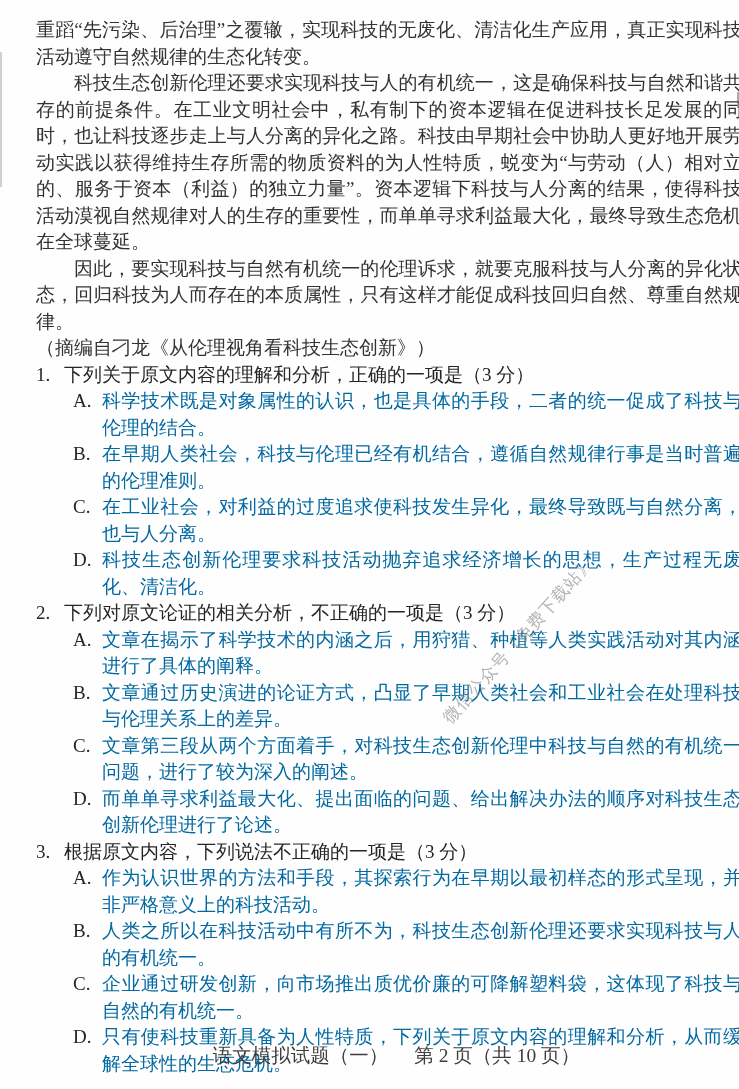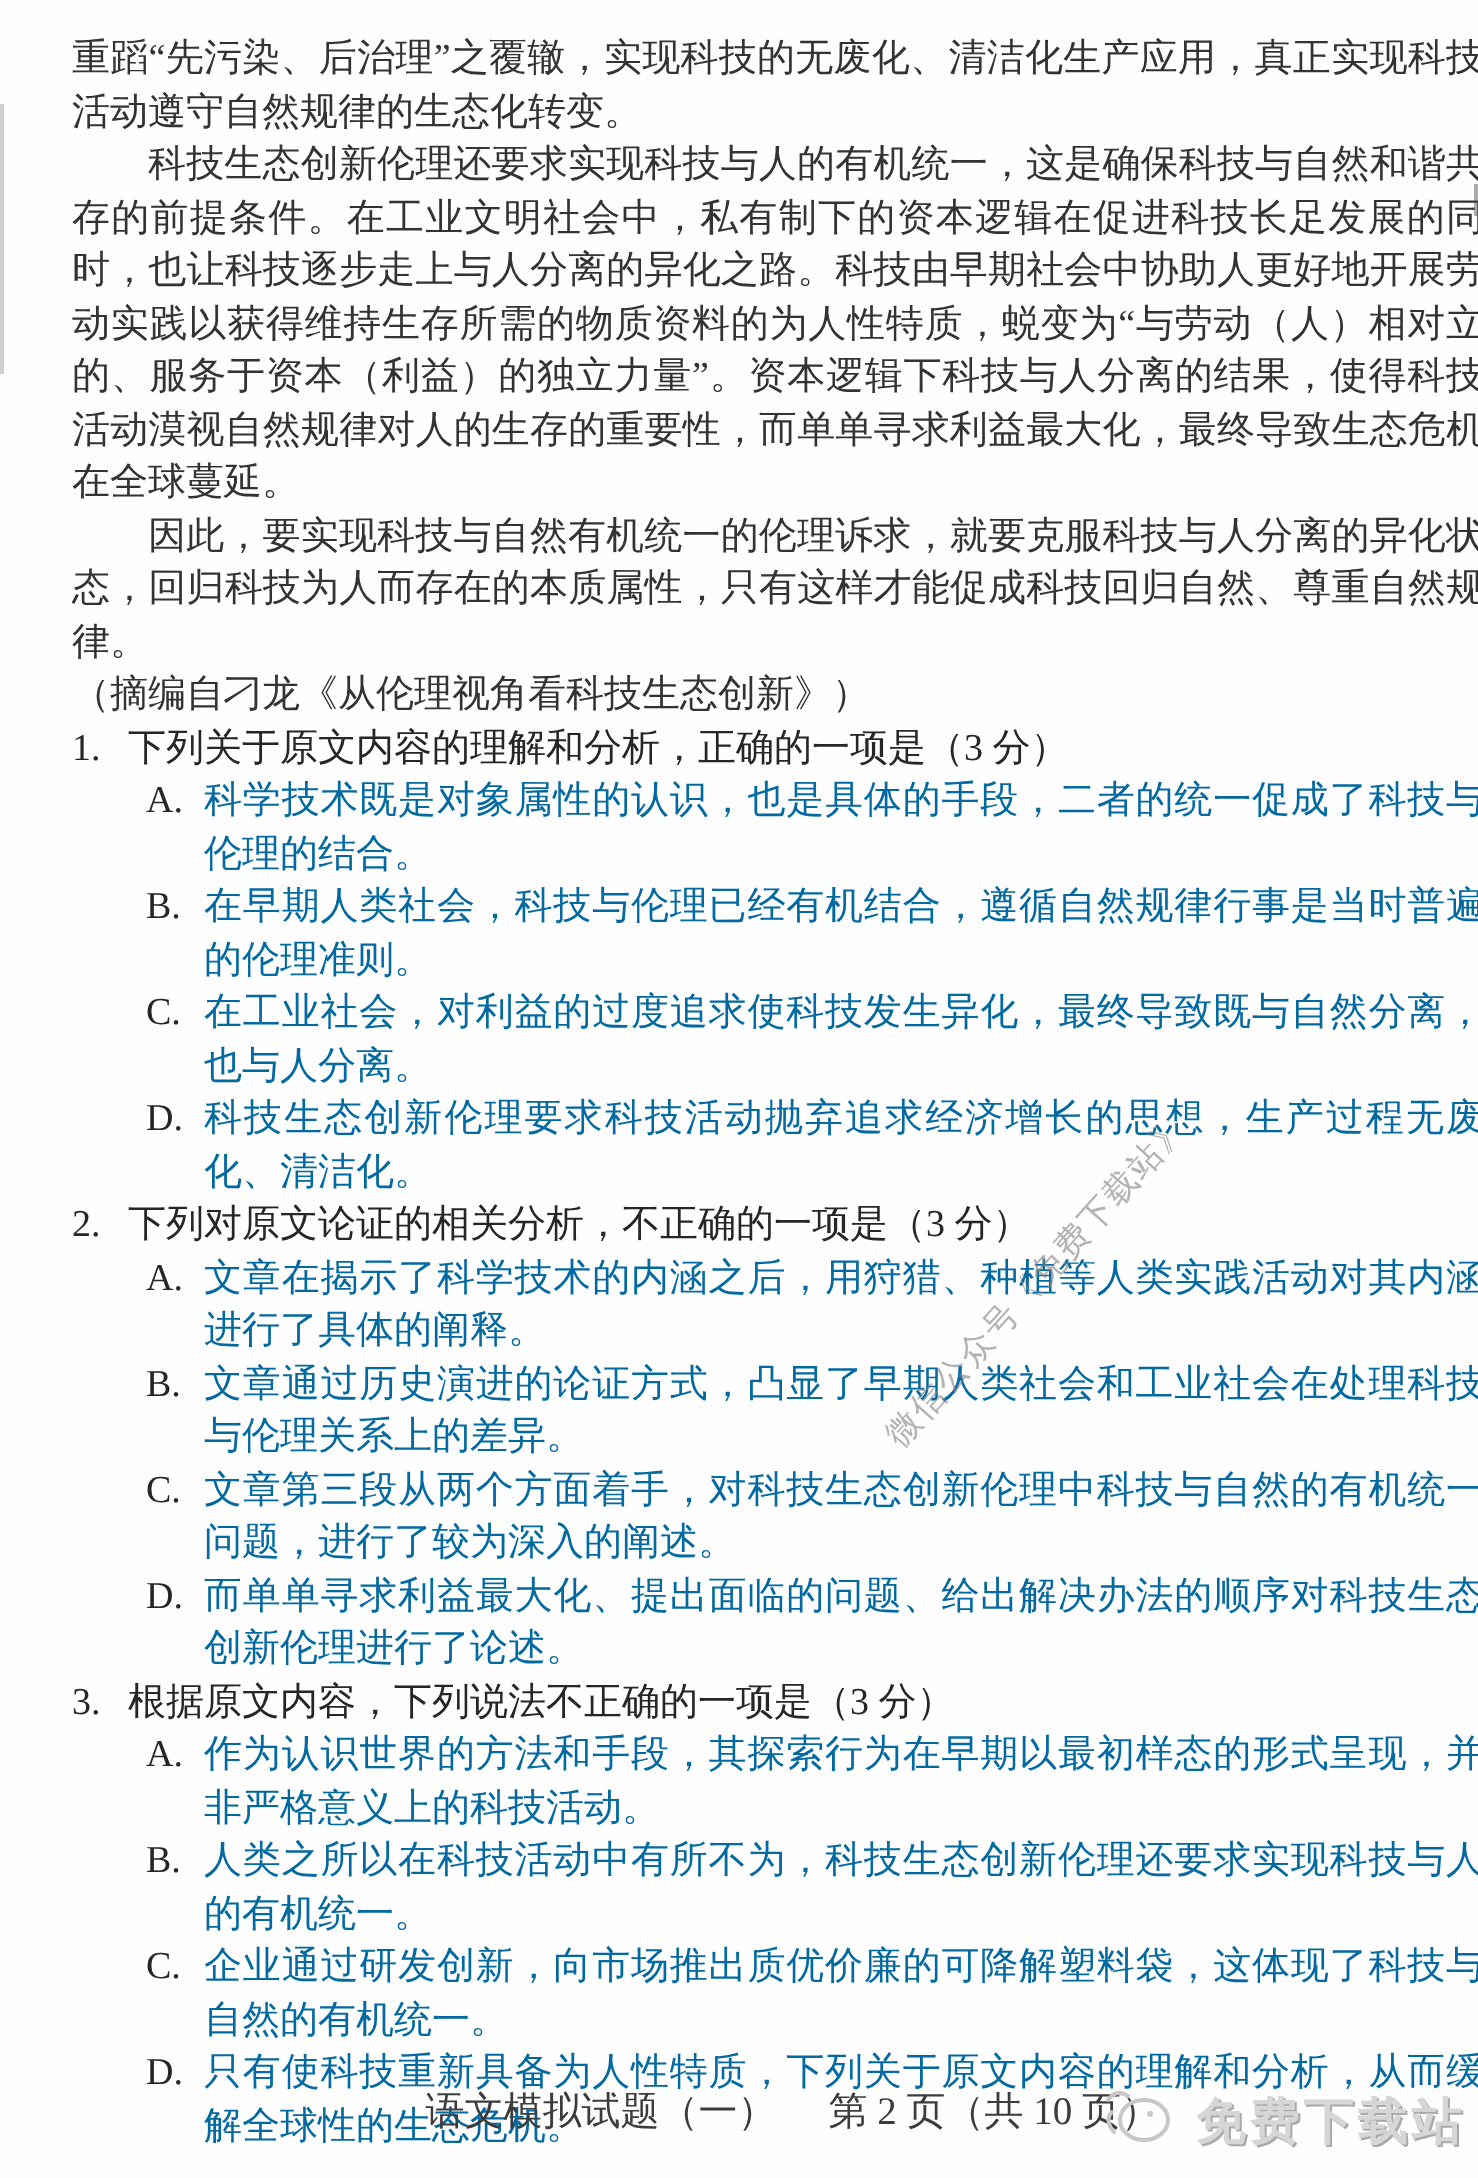--- a/index.html
+++ b/index.html
@@ -221,31 +221,18 @@
 
     </div>
   </div>
 
   <div class="watermark">微信公众号《免费下载站》</div>
 
   <div class="footer">
     <div class="footer-center">
       <span class="footer-title">语文模拟试题（一）</span><span>第 2 页（共 10 页）</span>
     </div>
-    <div class="site-logo">
-      <span>
-        <svg width="44" height="36" viewBox="0 0 44 36" aria-hidden="true">
-          <g fill="none" stroke="#c7c7c7" stroke-width="2" stroke-linecap="round">
-            <ellipse cx="24" cy="20" rx="12" ry="10"></ellipse>
-            <path d="M6 10 Q10 4 16 8"></path>
-            <path d="M8 16 Q4 20 9 26"></path>
-            <circle cx="27" cy="17" r="1.5" fill="#c7c7c7" stroke="none"></circle>
-          </g>
-        </svg>
-      </span>
-      <span class="logo-text">免费下载站</span>
-    </div>
   </div>
 
   <div class="edge-line"></div>
   <div class="edge-tick"></div>
 
 </div>
 
 </body></html>

